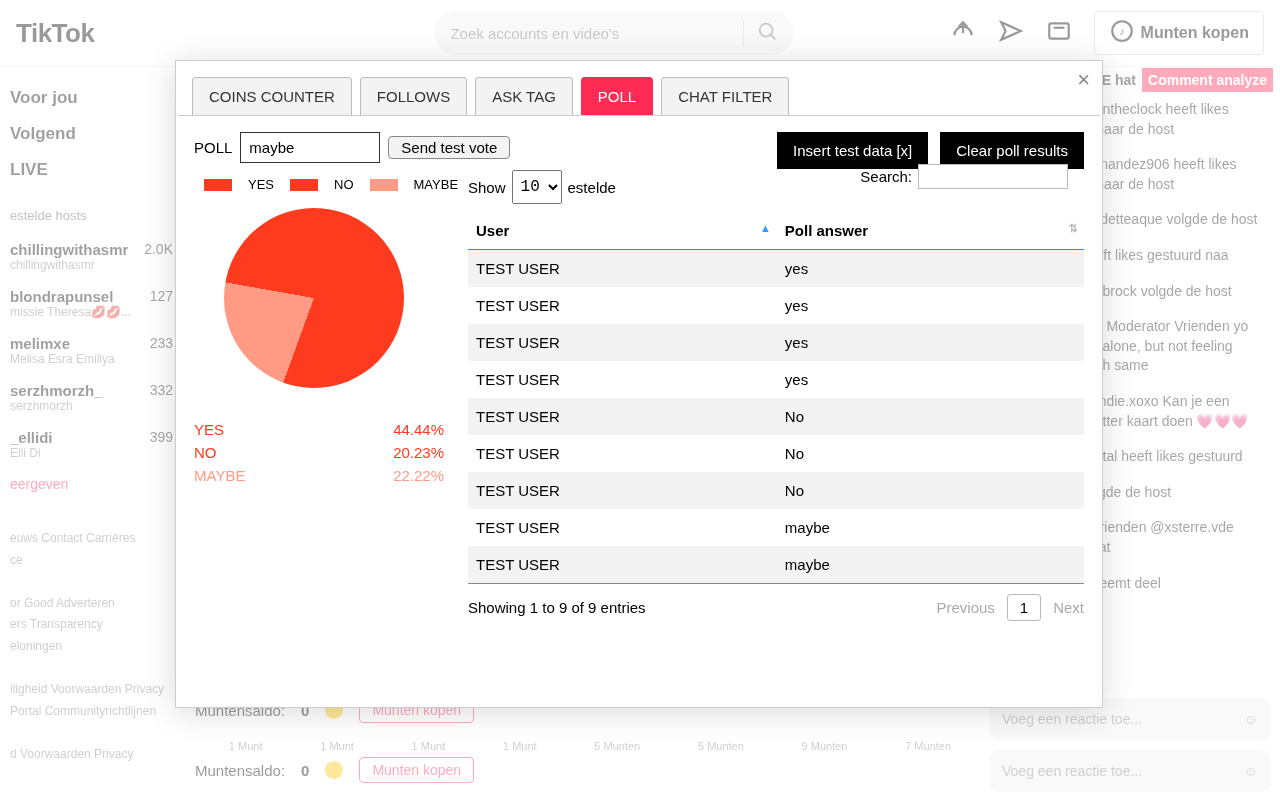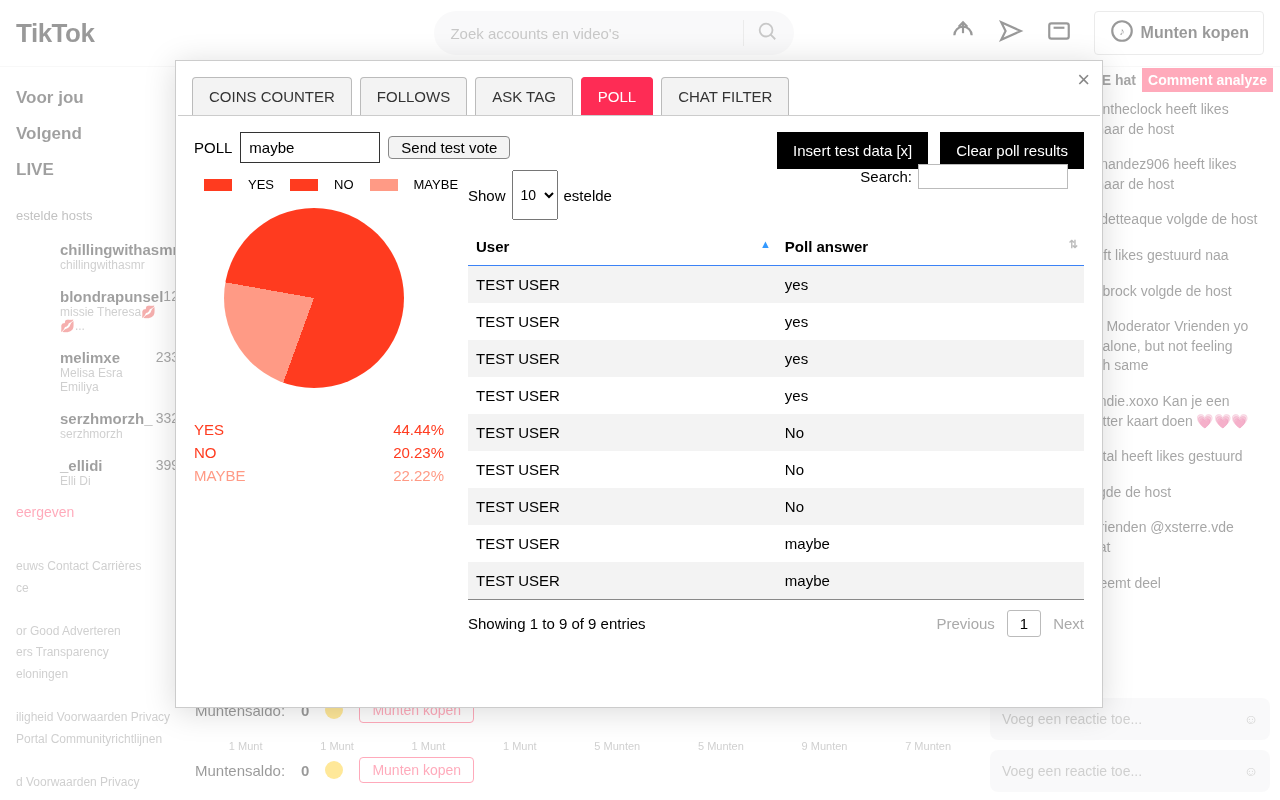--- a/index.html
+++ b/index.html
@@ -42,27 +42,27 @@
   .search-icon-box {
     border-left: 1px solid #ccc; padding-left: 12px; color: #888;
   }
   .topicons { margin-left: auto; display: flex; align-items: center; gap: 22px; }
   .topicons svg { width: 26px; height: 26px; }
   .buycoins-btn {
     border: 1px solid #ccc; border-radius: 4px; padding: 6px 14px;
     display: flex; align-items: center; gap: 6px; font-weight: 700; font-size: 16px;
   }
   .leftnav {
-    position: absolute; top: 60px; left: 16px; width: 175px; padding: 20px 0 0 0;
+    position: absolute; top: 60px; left: 10px; width: 175px; padding: 20px 0 0 0;
     font-size: 17px; color: #111;
   }
   .leftnav .navitem { padding: 8px 0; font-weight: 700; }
   .hosts-label { font-size: 13px; color: #666; margin-top: 20px; font-weight: 400; }
   .hostlist { margin-top: 10px; }
-  .hostrow { display: flex; justify-content: space-between; align-items: flex-start; padding: 8px 12px 8px 0; margin-left: 44px; }
+  .hostrow { display: flex; justify-content: space-between; align-items: flex-start; padding: 8px 12px 8px 0; }
   .hostrow .hname { font-weight: 700; font-size: 15px; }
   .hostrow .hsub { font-size: 12px; color: #888; font-weight: 400; }
   .hostrow .hnum { font-size: 14px; color: #222; }
   .showmore { color: #fe2c55; font-size: 14px; padding: 8px 0; font-weight: 500; }
   .footerlinks { font-size: 12px; color: #888; line-height: 1.8; margin-top: 28px; }
   .rightcol {
     position: absolute; top: 60px; right: 0; width: 200px; padding: 8px 0;
     font-size: 14px; color: #222;
   }
   .rightcol .rightheader { display:flex; align-items:center; gap:6px; }
@@ -133,21 +133,21 @@
   .sw-no { background:#ff3b1f;}
   .sw-maybe { background:#ff9a85;}
   .chartwrap { display:flex; gap: 30px; margin-top: 4px;}
   .pie { width: 180px; height:180px; border-radius:50%; position:relative; margin: 12px 0 0 30px;}
   .pctlist { margin: 30px 0 0 0; width: 250px;}
   .pctrow { display:flex; justify-content:space-between; font-size:15px; font-weight:500; padding:3px 0;}
   .pctrow.yes { color:#ff3b1f;}
   .pctrow.no  { color:#ff3b1f;}
   .pctrow.maybe { color:#ff9a85;}
   .tbl-controls { display:flex; align-items:center; gap:6px; font-size:15px; margin-bottom: 8px;}
-  .tbl-controls select { padding:15px 4px; font-size:14px;}
+  .tbl-controls select { padding:6px 4px; font-size:16px;font-family:Liberation Mono, monospace;}
   .searchbox { position:absolute; right: 16px; top: 60px; font-size:15px; display:flex; gap:6px; align-items:center;}
   .searchbox input { border:1px solid #bbb; padding:4px 6px; width: 150px;}
   table.poll { width: 100%; border-collapse: collapse; font-size:15px;}
   table.poll th { text-align:left; padding: 10px 8px; border-bottom:1px solid #3b82f6; font-weight:700; position:relative;}
   table.poll th .sorticon { position:absolute; right:6px; color:#39f; font-size:11px;}
   table.poll th .sorticon.grey { color:#bbb;}
   table.poll td { padding: 10px 8px; }
   table.poll tbody tr:nth-child(odd) td { background:#f3f3f3;}
   table.poll tbody tr:last-child td { border-bottom: 1px solid #888;}
   .tbl-footer { display:flex; justify-content:space-between; align-items:center; margin-top:10px; font-size:15px;}

